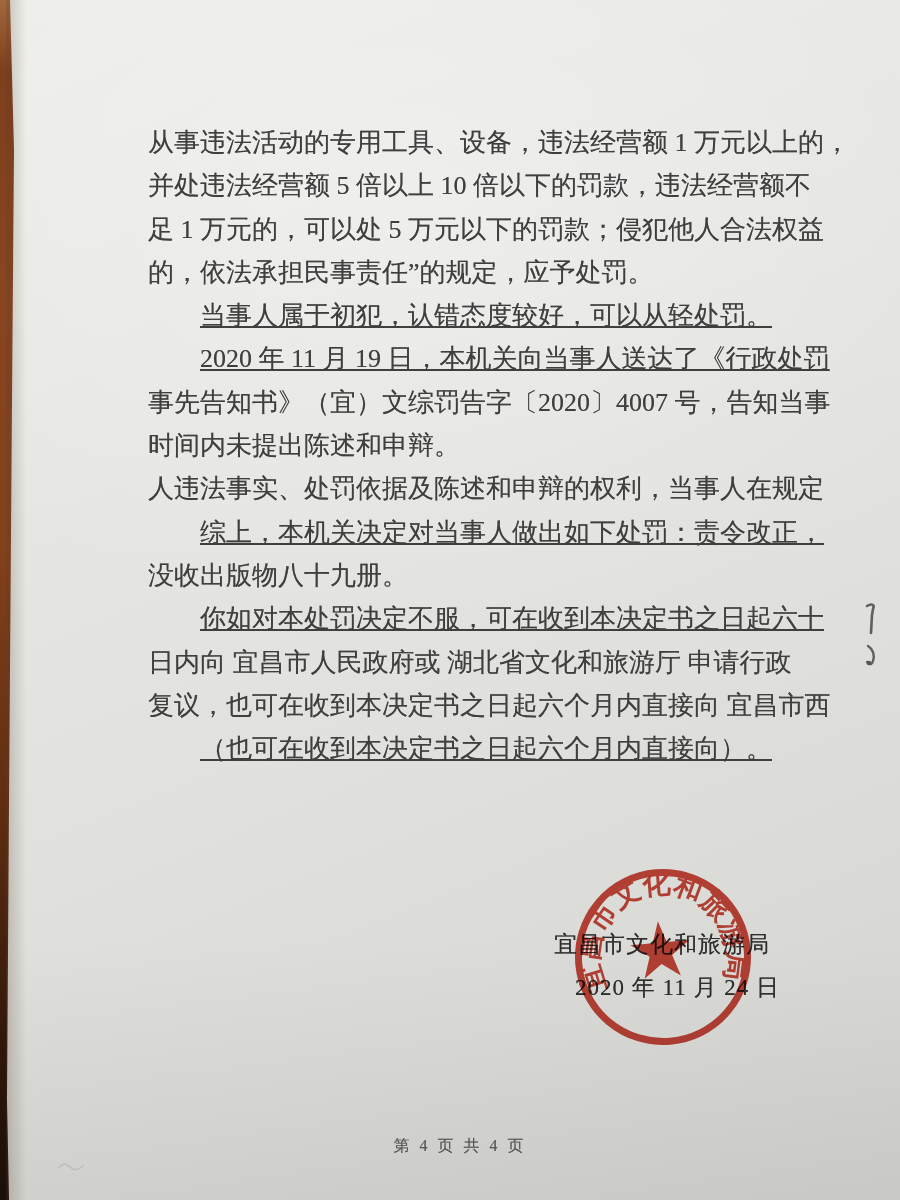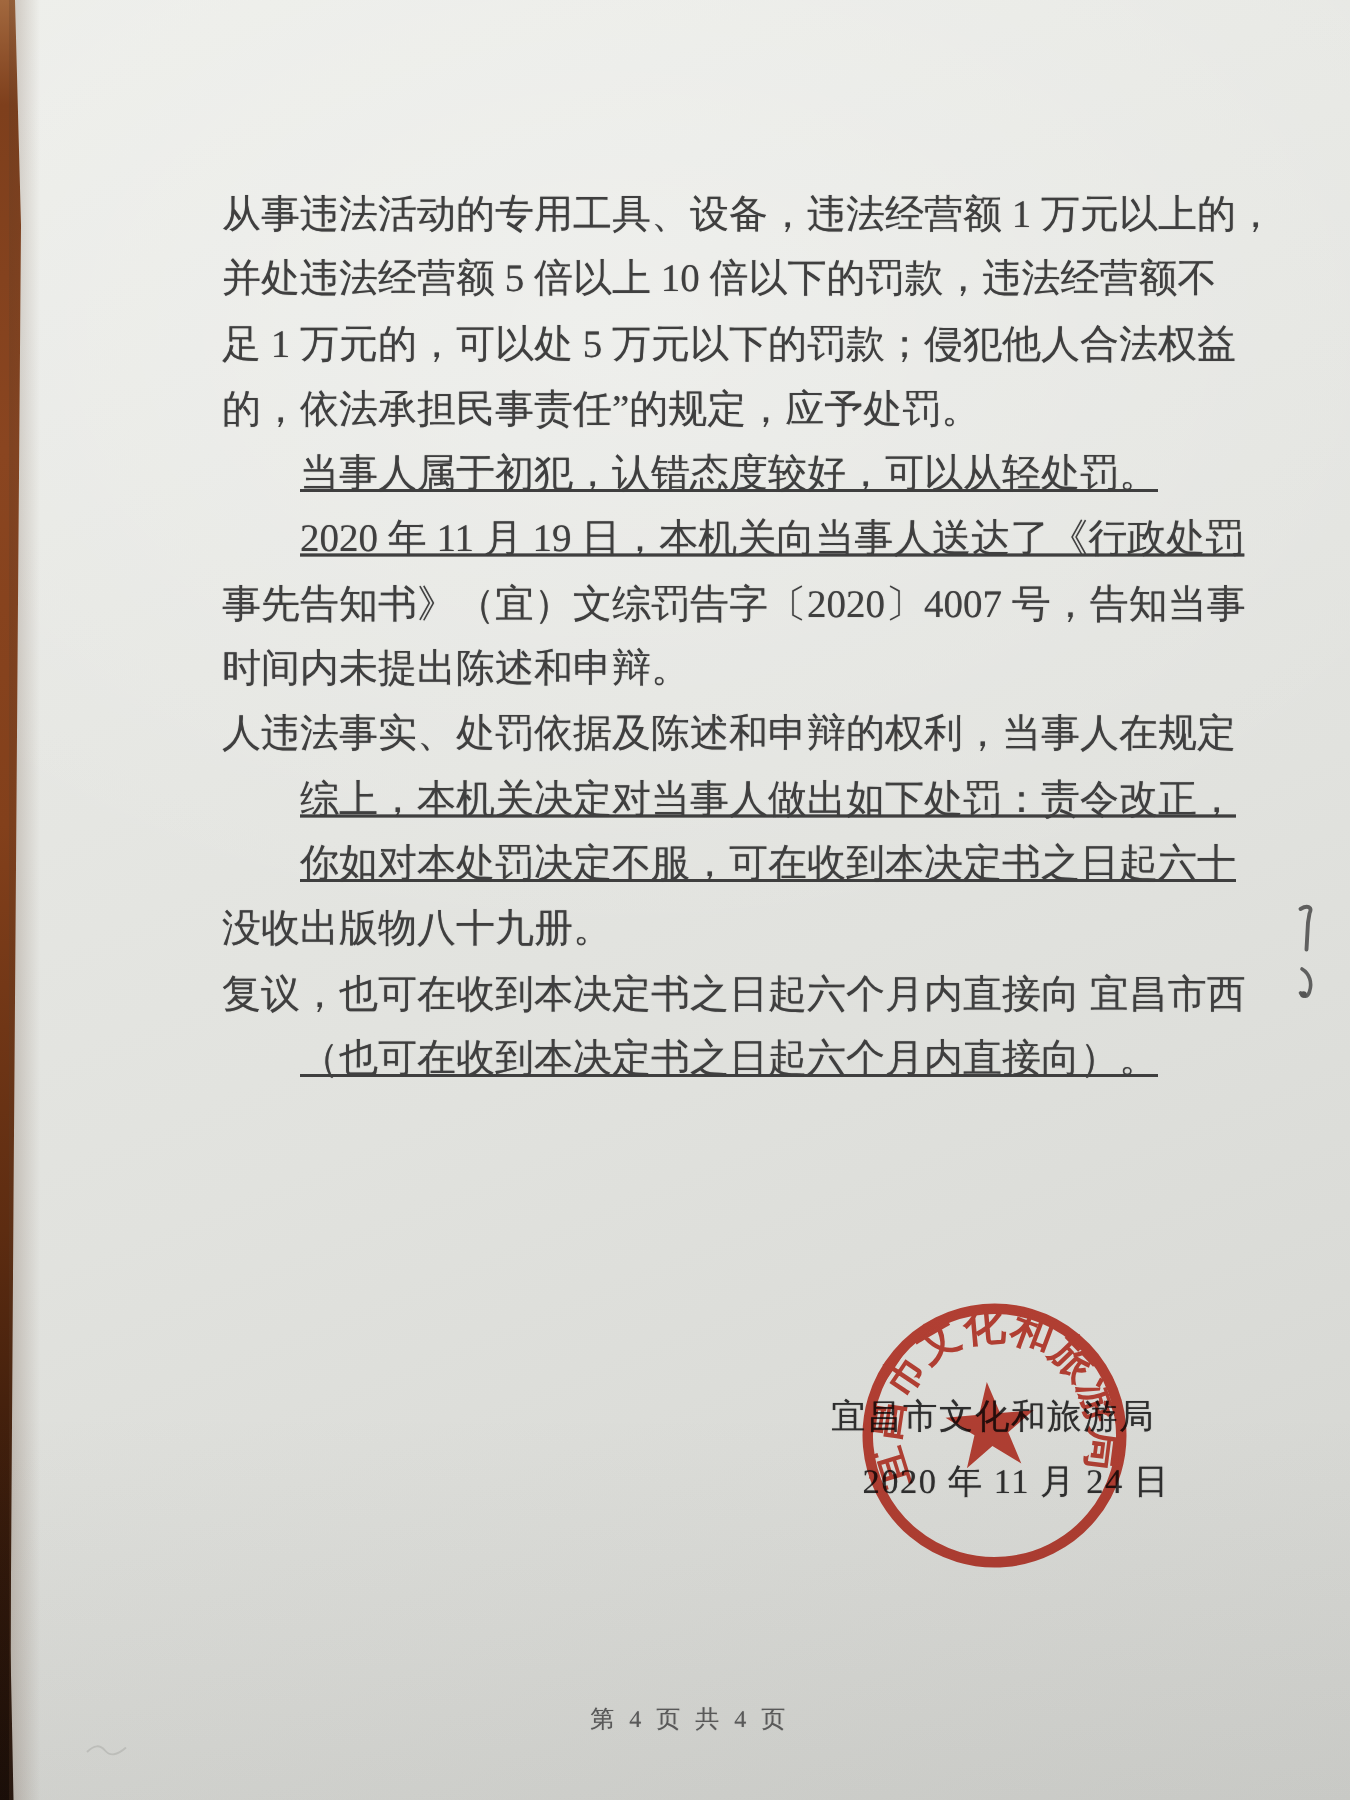--- a/index.html
+++ b/index.html
@@ -71,22 +71,23 @@
   <div class="line">从事违法活动的专用工具、设备，违法经营额 1 万元以上的，</div>
   <div class="line">并处违法经营额 5 倍以上 10 倍以下的罚款，违法经营额不</div>
   <div class="line">足 1 万元的，可以处 5 万元以下的罚款；侵犯他人合法权益</div>
   <div class="line short">的，依法承担民事责任”的规定，应予处罚。</div>
   <div class="line short indent">当事人属于初犯，认错态度较好，可以从轻处罚。</div>
   <div class="line indent">2020 年 11 月 19 日，本机关向当事人送达了《行政处罚</div>
   <div class="line">事先告知书》（宜）文综罚告字〔2020〕4007 号，告知当事</div>
   <div class="line short">时间内未提出陈述和申辩。</div>
   <div class="line">人违法事实、处罚依据及陈述和申辩的权利，当事人在规定</div>
   <div class="line indent">综上，本机关决定对当事人做出如下处罚：责令改正，</div>
+  <div class="line short">没收出版物八十九册。</div>
   <div class="line indent">你如对本处罚决定不服，可在收到本决定书之日起六十</div>
-  <div class="line short">没收出版物八十九册。</div>
+  <div class="line">日内向 宜昌市人民政府或  湖北省文化和旅游厅   申请行政</div>
   <div class="line">复议，也可在收到本决定书之日起六个月内直接向 宜昌市西</div>
   <div class="line short indent">（也可在收到本决定书之日起六个月内直接向）。</div>
 </div>
 
 <div class="sig agency">宜昌市文化和旅游局</div>
 <div class="sig date">2020 年 11 月 24 日</div>
 
 <svg class="seal" viewBox="0 0 178 178">
   <defs>
     <path id="sealArc" d="M 31 116.1 A 64 64 0 1 1 147 116.1" fill="none"></path>

